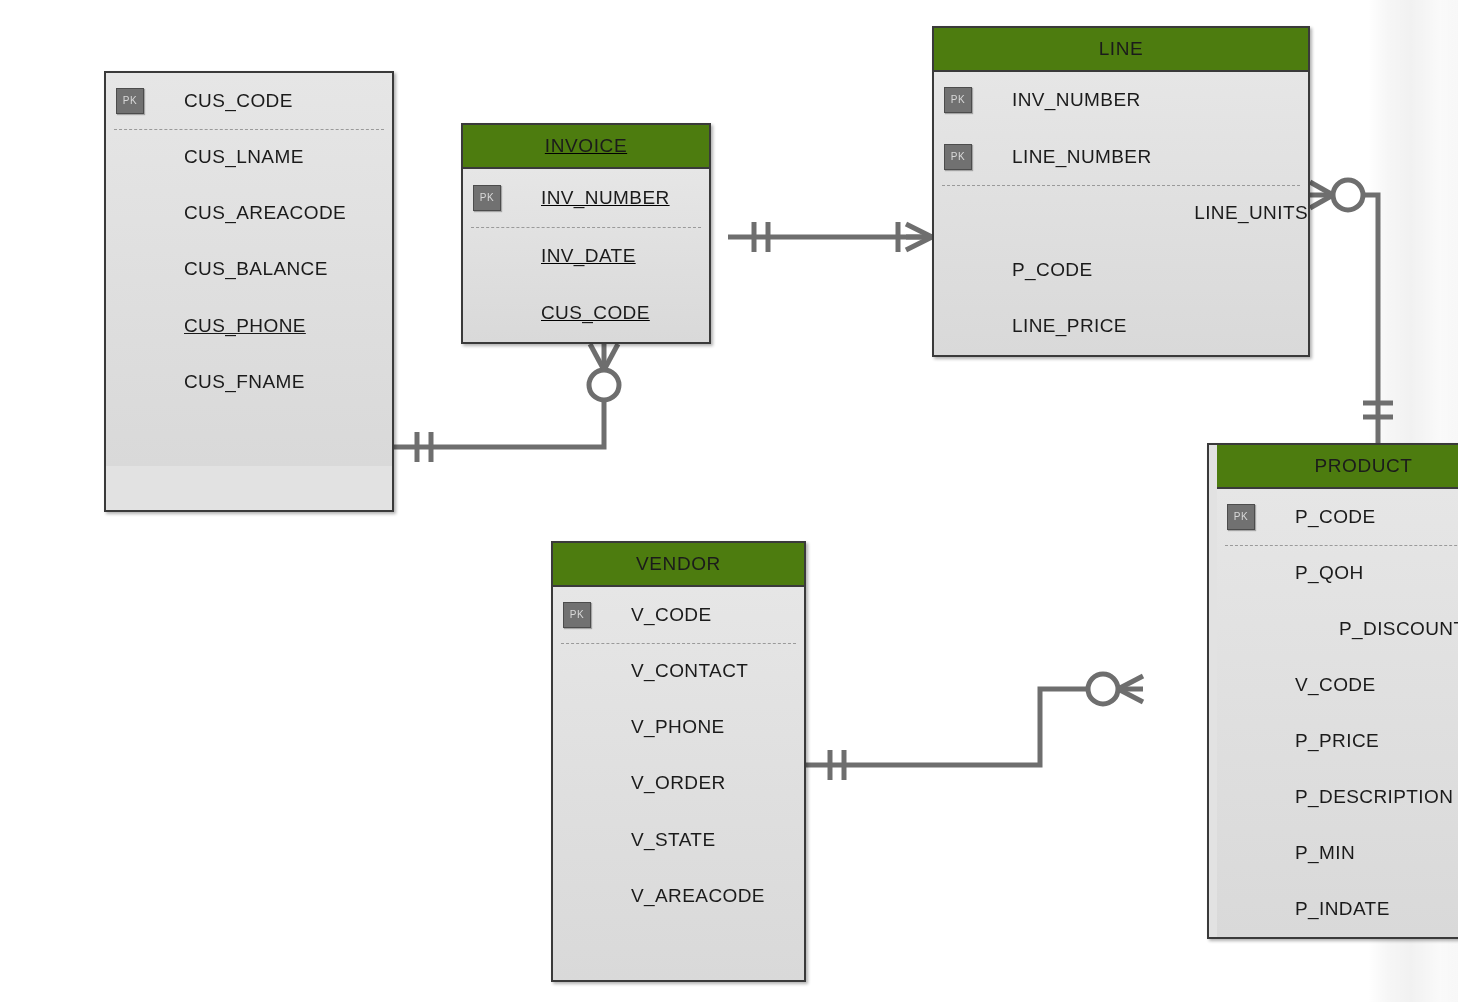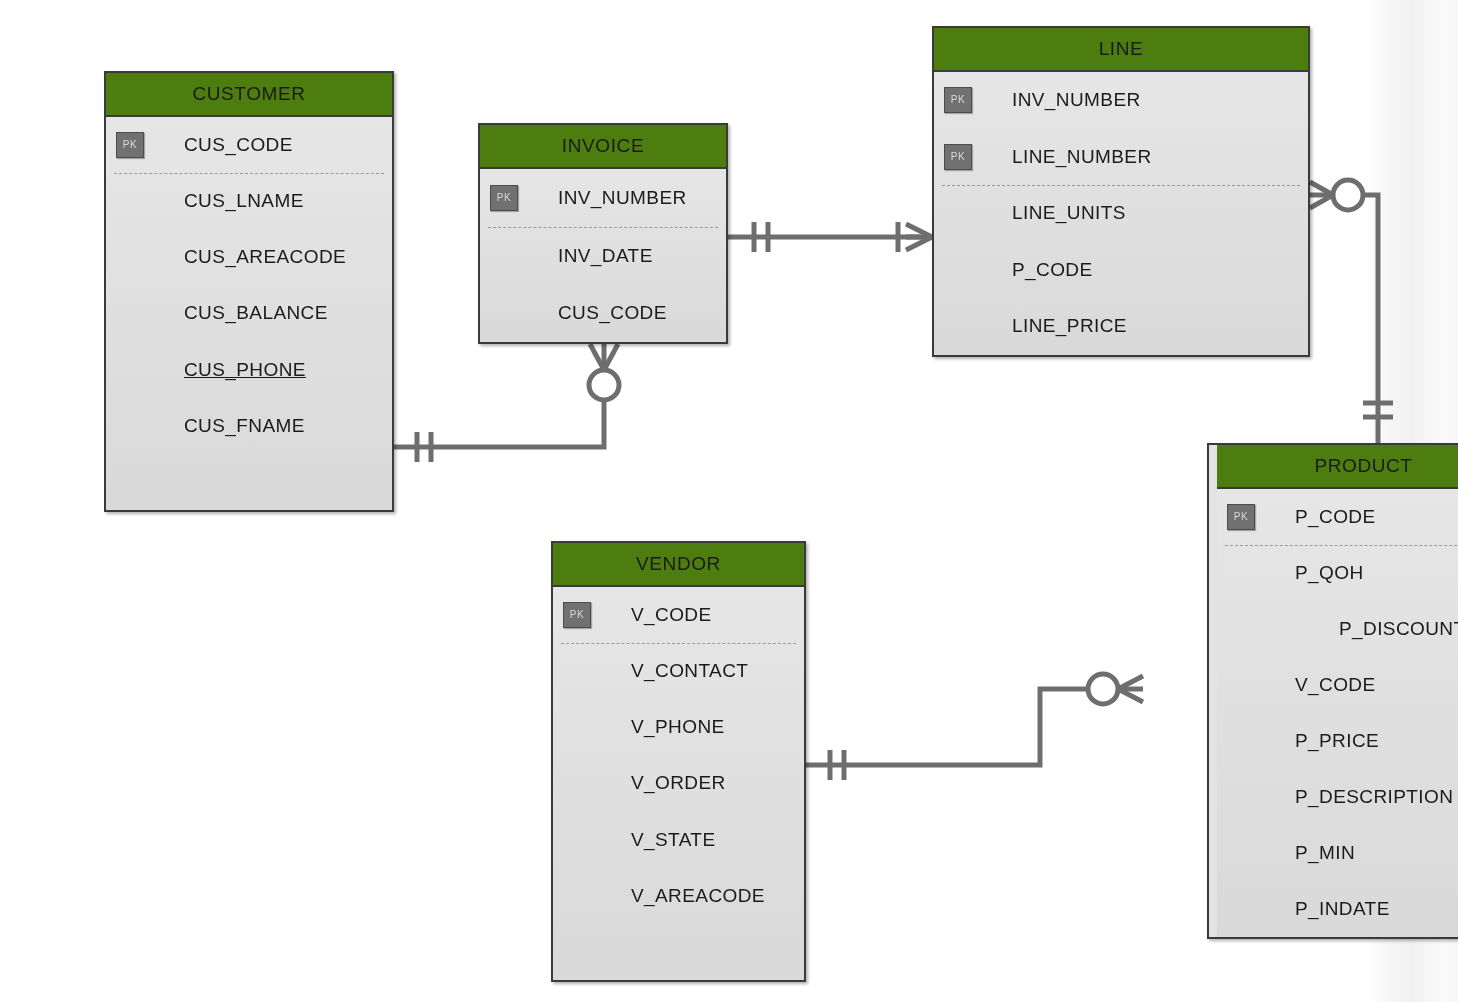--- a/index.html
+++ b/index.html
@@ -171,47 +171,46 @@
         <path d="M 1118 689 L 1143 676" stroke-width="5"></path>
         <path d="M 1118 689 L 1143 702" stroke-width="5"></path>
         <path d="M 1118 689 L 1143 689" stroke-width="5"></path>
       </g>
 
     </g>
   </svg>
 
   <div id="entity-layer">
       <div class="entity" style="left: 104px; top: 71px; width: 290px; height: 441px;">
-        <div class="entity-header">CUSTOMER</div>
         <div class="entity-body" style="height: 393px;">
           <div class="attr" style="height: 56.1429px; line-height: 56.1429px;"><span class="pk-badge">PK</span><span>CUS_CODE</span></div>
           <div class="pk-divider" style="top: 56.1429px;"></div>
           <div class="attr" style="height: 56.1429px; line-height: 56.1429px;"><span>CUS_LNAME</span></div>
           <div class="attr" style="height: 56.1429px; line-height: 56.1429px;"><span>CUS_AREACODE</span></div>
           <div class="attr" style="height: 56.1429px; line-height: 56.1429px;"><span>CUS_BALANCE</span></div>
           <div class="attr" style="height: 56.1429px; line-height: 56.1429px; text-decoration: underline;"><span>CUS_PHONE</span></div>
           <div class="attr" style="height: 56.1429px; line-height: 56.1429px;"><span>CUS_FNAME</span></div>
         </div>
       </div>
-      <div class="entity" style="left: 478px; top: 123px; width: 250px; height: 221px;">
+      <div class="entity" style="left: 461px; top: 123px; width: 250px; height: 221px; text-decoration: underline;">
         <div class="entity-header">INVOICE</div>
         <div class="entity-body" style="height: 173px;">
           <div class="attr" style="height: 57.6667px; line-height: 57.6667px;"><span class="pk-badge">PK</span><span>INV_NUMBER</span></div>
           <div class="pk-divider" style="top: 57.6667px;"></div>
           <div class="attr" style="height: 57.6667px; line-height: 57.6667px;"><span>INV_DATE</span></div>
           <div class="attr" style="height: 57.6667px; line-height: 57.6667px;"><span>CUS_CODE</span></div>
         </div>
       </div>
       <div class="entity" style="left: 932px; top: 26px; width: 378px; height: 331px;">
         <div class="entity-header">LINE</div>
         <div class="entity-body" style="height: 283px;">
           <div class="attr" style="height: 56.6px; line-height: 56.6px;"><span class="pk-badge">PK</span><span>INV_NUMBER</span></div>
           <div class="attr" style="height: 56.6px; line-height: 56.6px;"><span class="pk-badge">PK</span><span>LINE_NUMBER</span></div>
           <div class="pk-divider" style="top: 113.2px;"></div>
-          <div class="attr" style="height: 56.6px; line-height: 56.6px;"><span>LINE_UNITS</span></div>
+          <div class="attr" style="height: 56.6px; line-height: 56.6px; text-align: right;"><span>LINE_UNITS</span></div>
           <div class="attr" style="height: 56.6px; line-height: 56.6px;"><span>P_CODE</span></div>
           <div class="attr" style="height: 56.6px; line-height: 56.6px;"><span>LINE_PRICE</span></div>
         </div>
       </div>
       <div class="entity" style="left: 1207px; top: 443px; width: 305px; height: 496px; padding-left: 8px;">
         <div class="entity-header">PRODUCT</div>
         <div class="entity-body" style="height: 448px;">
           <div class="attr" style="height: 56px; line-height: 56px;"><span class="pk-badge">PK</span><span>P_CODE</span></div>
           <div class="pk-divider" style="top: 56px;"></div>
           <div class="attr" style="height: 56px; line-height: 56px;"><span>P_QOH</span></div>

